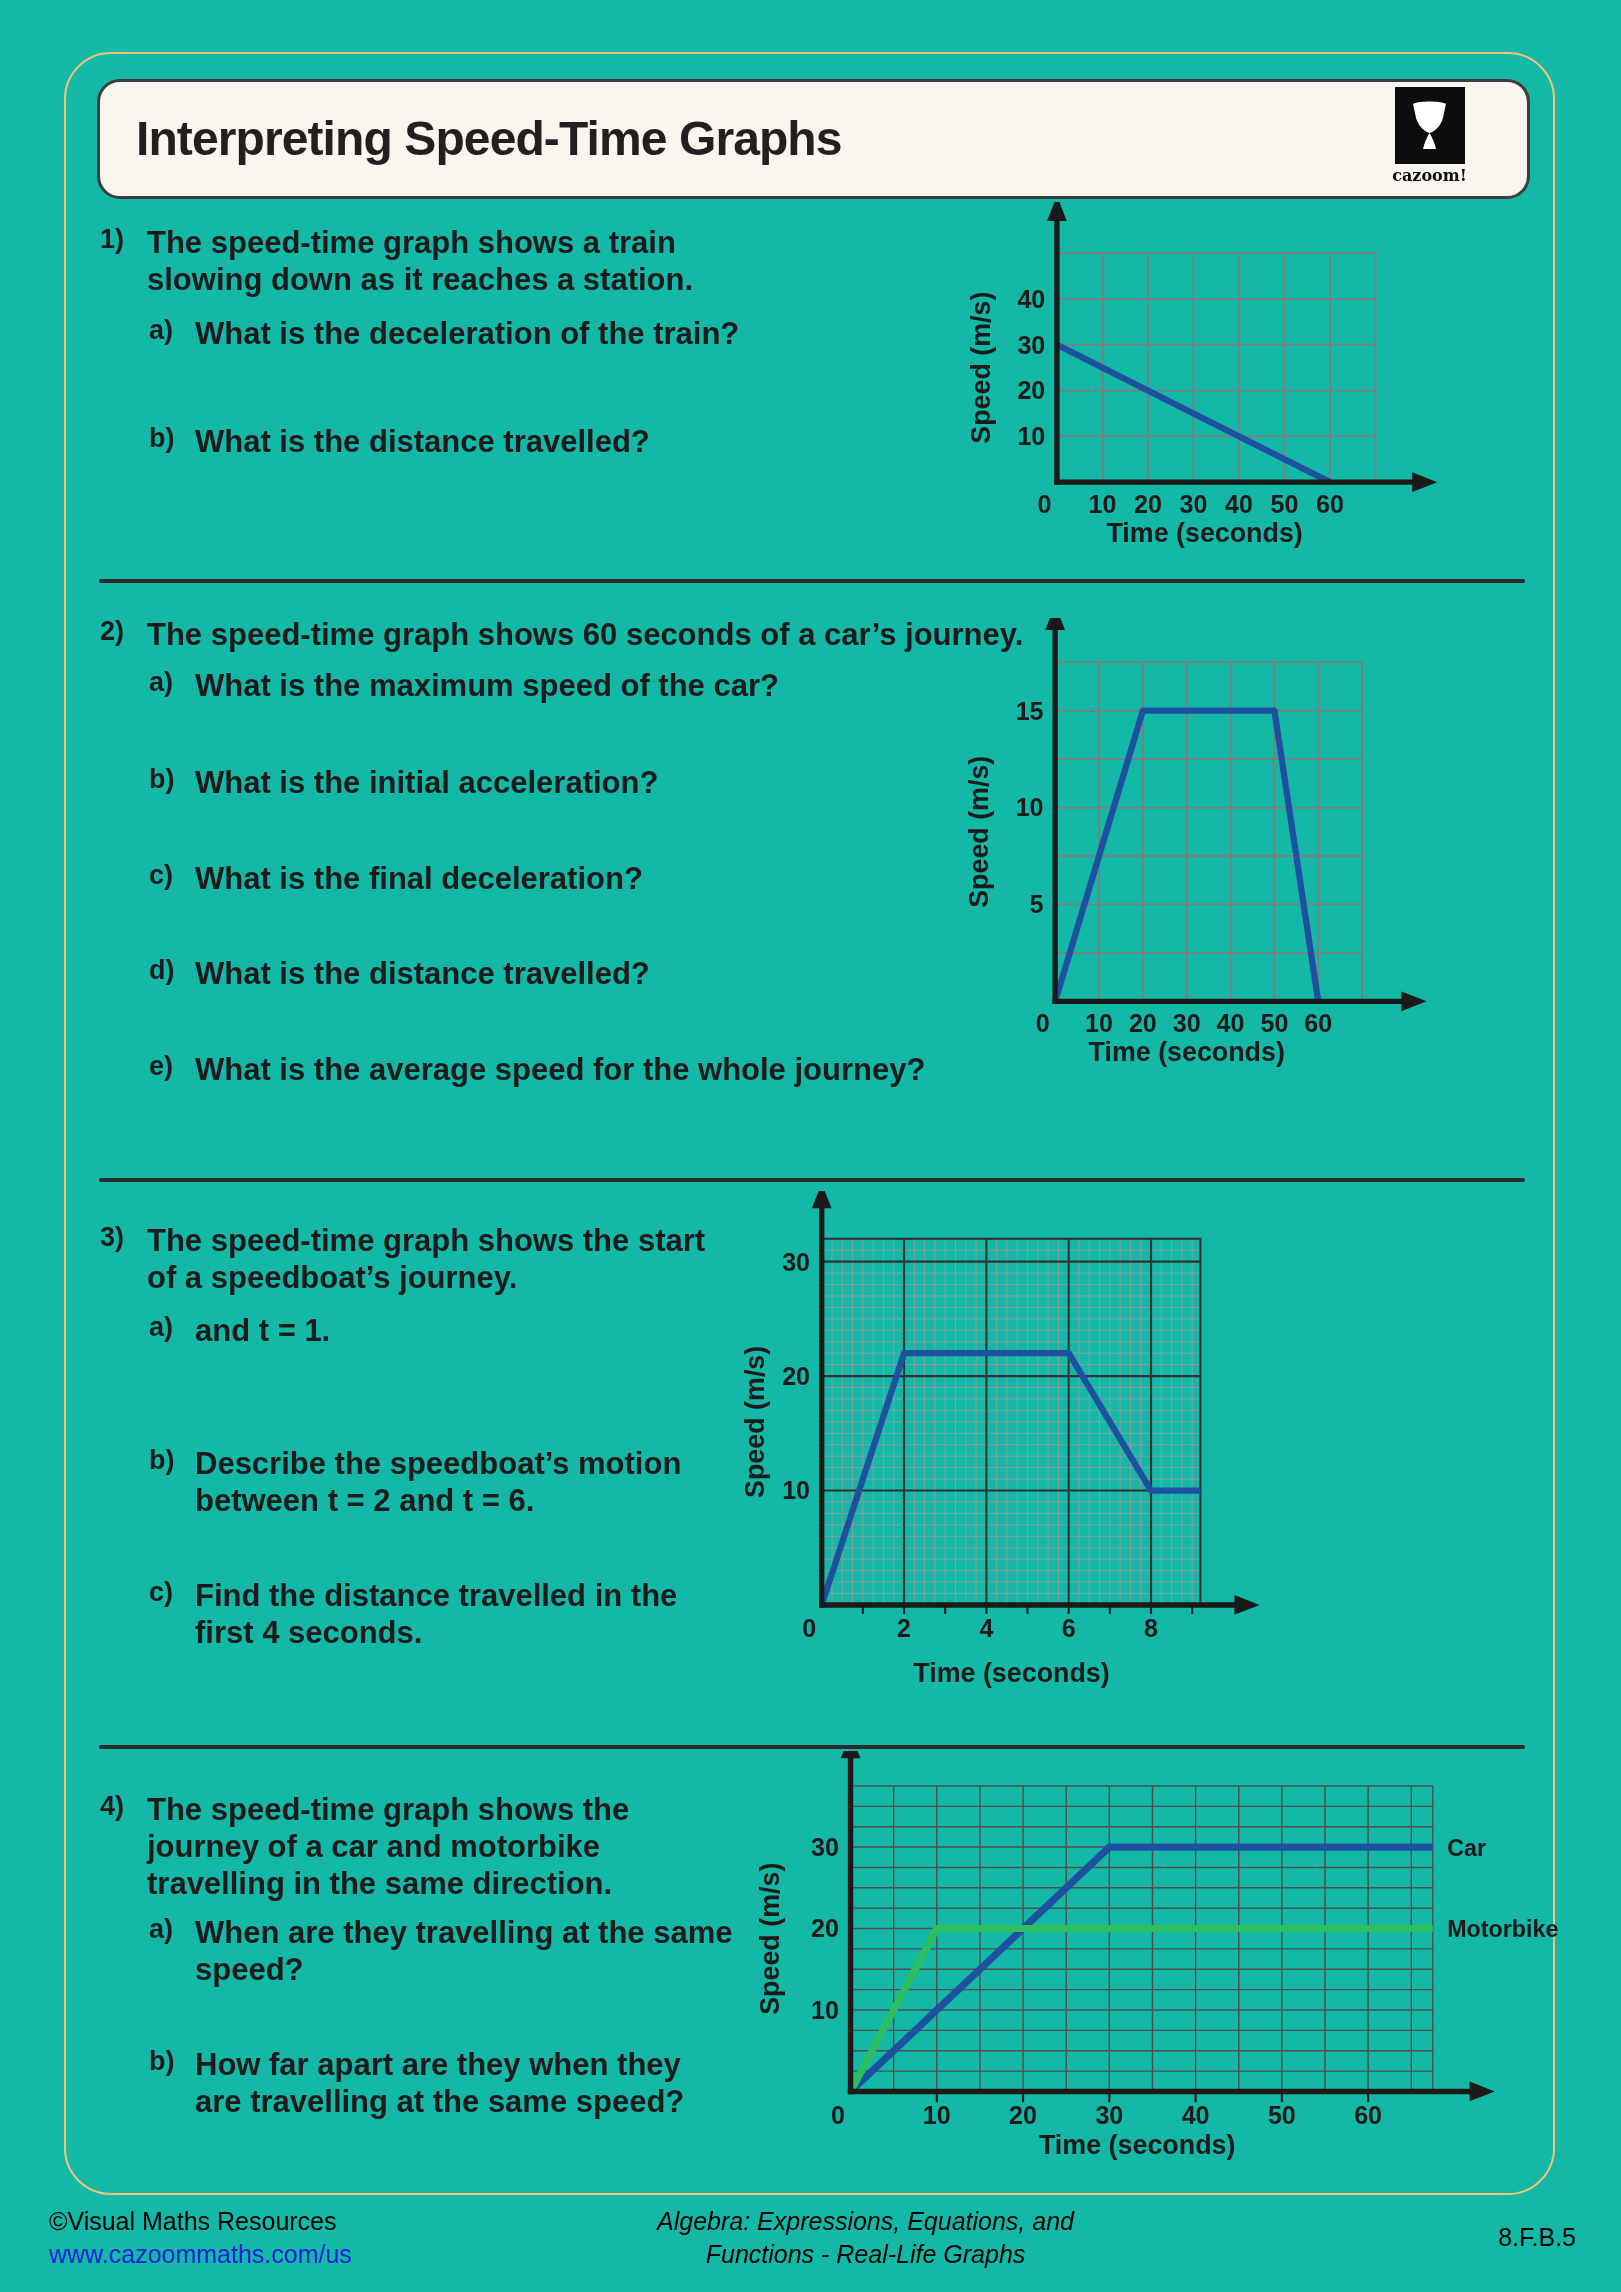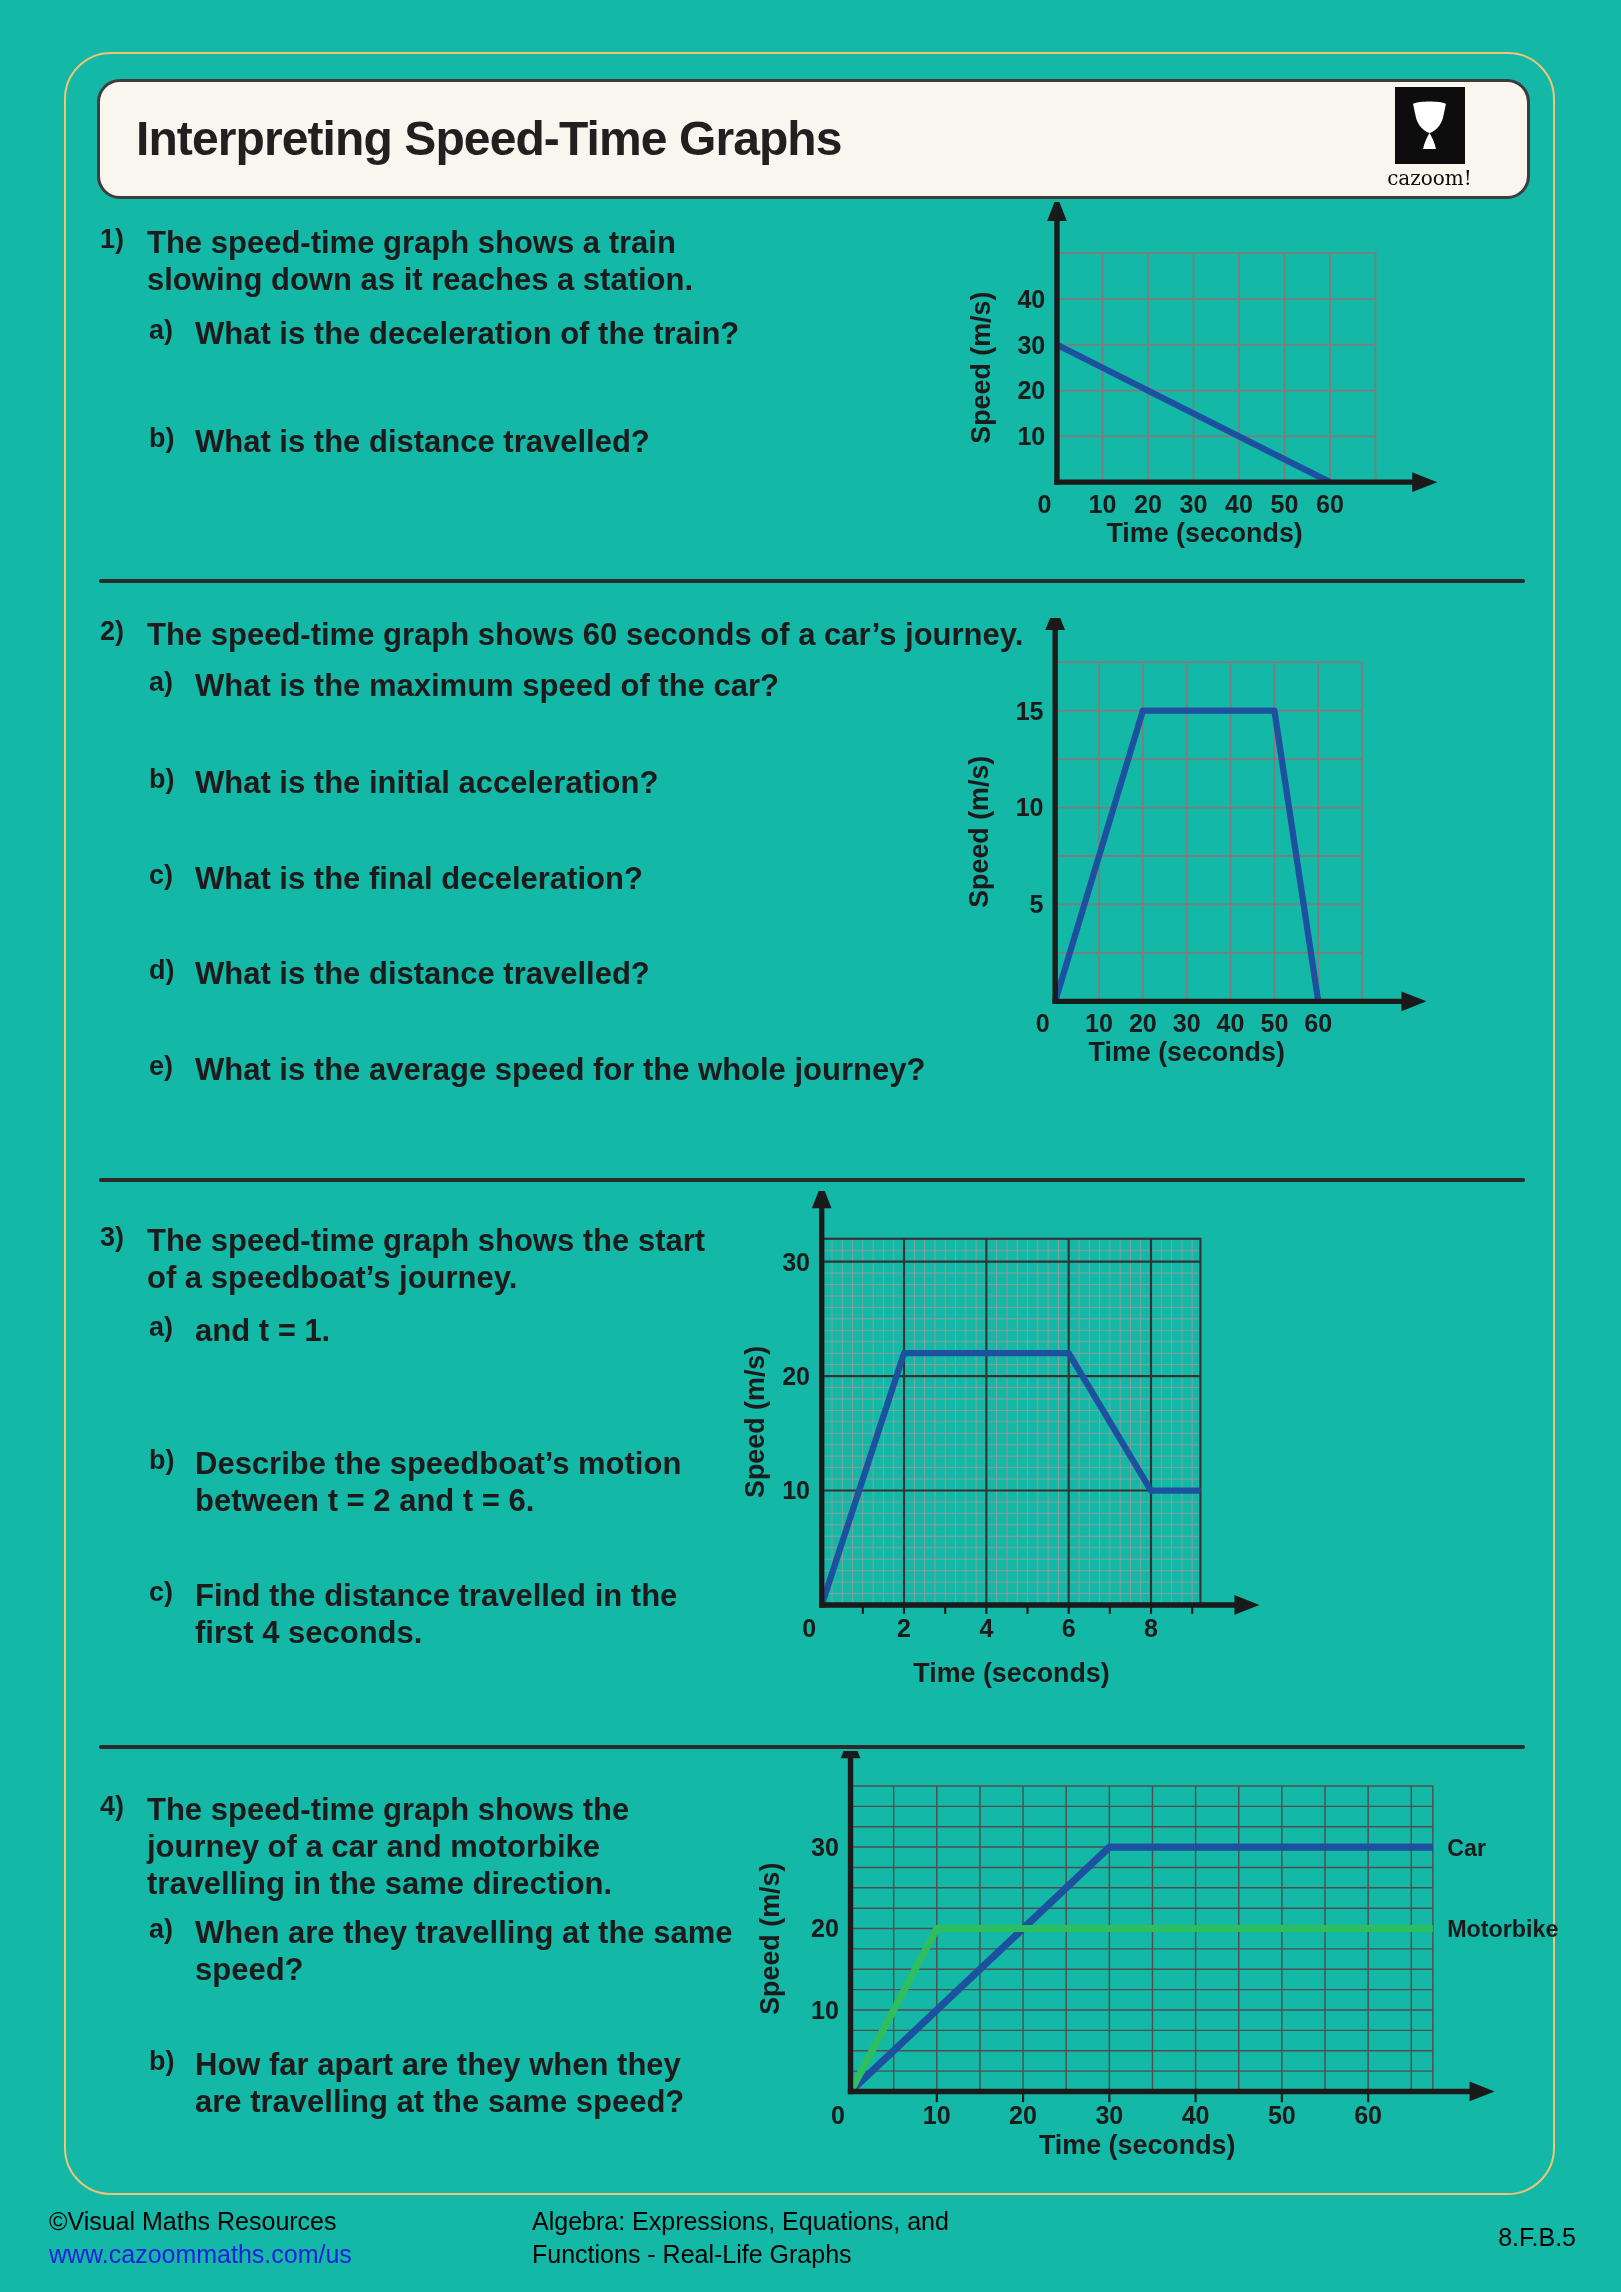--- a/index.html
+++ b/index.html
@@ -7,31 +7,31 @@
         font-family:"Liberation Sans","DejaVu Sans",sans-serif;color:#1d1a1b;}
   .outer-border{position:absolute;left:64px;top:52px;width:1487px;height:2139px;
         border:2.7px solid #f3c374;border-radius:47px;}
   .header-box{position:absolute;left:97px;top:79px;width:1433px;height:120px;
         background:#f8f6ef;border:3.6px solid #3d3d3d;border-radius:23px;box-sizing:border-box;}
   .header-title{position:absolute;left:36px;top:0;height:113px;line-height:113px;
         font-size:48px;font-weight:800;letter-spacing:-0.9px;color:#231f20;white-space:nowrap;}
   .logo{position:absolute;right:32px;top:5.4px;width:131px;text-align:center;}
   .logo-box{width:70px;height:77px;background:#0d0d0d;margin:0 auto;display:flex;
         align-items:center;justify-content:center;}
-  .logo-text{font-family:"DejaVu Serif","Liberation Serif",serif;font-weight:400;
-        font-size:20px;color:#0d0d0d;margin-top:1.8px;letter-spacing:0px;}
+  .logo-text{font-family:"DejaVu Serif","Liberation Serif",serif;font-weight:700;
+        font-size:16px;color:#0d0d0d;margin-top:1.8px;letter-spacing:0px;}
   .qnum,.plabel{position:absolute;font-size:27px;font-weight:700;white-space:nowrap;}
   .qtext{position:absolute;font-size:31px;font-weight:700;line-height:37px;}
   .qtext div{white-space:nowrap;}
   .divider{position:absolute;left:99px;width:1426px;height:3.6px;background:#2b2b2b;border-radius:1.8px;}
   .chart{position:absolute;}
   .chart svg{display:block;}
   .footer-block{position:absolute;font-size:25px;font-weight:400;line-height:33px;color:#000;}
   .footer-link{color:#1d1de0;cursor:pointer;}
-  #footCenter{left:532px;top:2205px;width:627px;}
+  #footCenter{left:552px;top:2205px;width:627px;text-align:center;font-style:italic;}
   #footLeft{left:49px;top:2205px;}
   #footRight{left:1424px;top:2221px;width:152px;text-align:right;}
   
   #q1n{left:100px;top:224px} #q1t{left:147px;top:224px}
   #q1al{left:149px;top:315px} #q1at{left:195px;top:315px}
   #q1bl{left:149px;top:423px} #q1bt{left:195px;top:423px}
   #q2n{left:100px;top:616px} #q2t{left:147px;top:616px}
   #q2al{left:149px;top:667px} #q2at{left:195px;top:667px}
   #q2bl{left:149px;top:764px} #q2bt{left:195px;top:764px}
   #q2cl{left:149px;top:860px} #q2ct{left:195px;top:860px}

